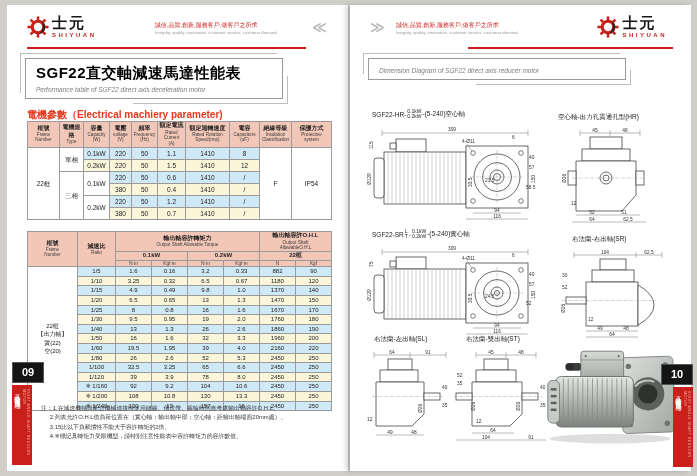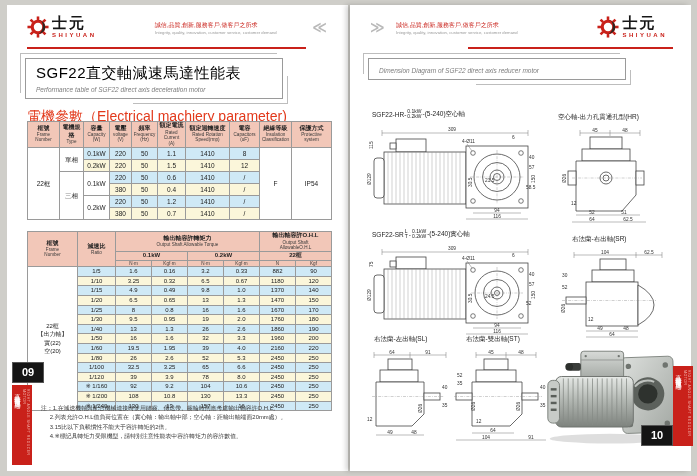--- a/index.html
+++ b/index.html
@@ -25,24 +25,24 @@
   .chev.c-right{right:0}
   .chev.c-left{left:0}
   .redline{position:absolute;top:42px;height:2px;background:#c9211a}
   .rl-left{left:20px;right:42px}
   .rl-right{left:118px;right:18px}
 
   
   .titlebox{position:absolute;top:53px;left:18px;width:236px;background:#fff;border:1px solid #9a9a9a;padding:5px 10px 5px;z-index:2}
   .titlebox::before{content:"";position:absolute;left:-6px;top:-6px;width:100%;height:100%;border-left:1px solid #bdbdbd;border-top:1px solid #bdbdbd}
   .titlebox::after{content:"";position:absolute;right:-6px;bottom:-6px;width:60%;height:70%;border-right:1px solid #bdbdbd;border-bottom:1px solid #bdbdbd}
-  .title-zh{font-size:15px;font-weight:normal;color:#000;letter-spacing:.5px;white-space:nowrap}
+  .title-zh{font-size:15px;font-weight:bold;color:#000;letter-spacing:.5px;white-space:nowrap}
   .title-en{font-size:6.5px;font-style:italic;color:#7d7d7d;margin-top:3px;white-space:nowrap}
 
-  .section-h{position:absolute;left:20px;font-size:14px;font-weight:normal;color:#e2391b;white-space:nowrap}
+  .section-h{position:absolute;left:20px;font-size:10px;font-weight:bold;color:#e2391b;white-space:nowrap}
 
   
   table{border-collapse:collapse;table-layout:fixed}
   .etable{position:absolute;top:116px;left:20px;width:304px}
   .ttable{position:absolute;top:226px;left:20px;width:304px}
   th,td{border:1px solid #9a9a9a;text-align:center;vertical-align:middle;padding:0;color:#222}
   th{background:#f2c7b8;font-weight:bold}
   .thzh{font-size:6px;font-weight:bold;line-height:1.25}
   .then{font-size:5px;font-weight:normal;color:#3a3a3a;white-space:pre-line;line-height:1.15;transform:scale(.92);transform-origin:center top}
   .etable tbody td{font-size:6.5px;height:11px;line-height:11px}
@@ -55,21 +55,21 @@
   .frame-cell{font-size:6.5px;white-space:pre-line;line-height:1.7;background:#fff}
   .wcell{background:#fff !important}
 
   .notes{position:absolute;top:399px;left:34px;right:14px;font-size:6px;color:#333;line-height:1.55}
   .note-line{white-space:nowrap;transform:scale(.98);transform-origin:left top}
   .indent{padding-left:9px}
 
   
   .side-tab{position:absolute;z-index:5}
   .st-left{left:12px;top:362px}
-  .st-right{right:4px;top:364px;display:flex;flex-direction:row;align-items:flex-end}
+  .st-right{right:4px;top:364px;display:flex;flex-direction:column;align-items:flex-end}
   .tab-num{background:#141414;color:#fff;font-weight:bold;font-size:11px;width:30px;height:19px;line-height:19px;text-align:center;border:1px solid #555}
   .tab-red{background:#c9211a;width:20px;height:80px;margin-top:2px;display:flex;justify-content:center;padding-top:4px;box-sizing:border-box}
   .tab-red .vtxt{writing-mode:vertical-rl;font-size:6px;color:#fff;letter-spacing:1px;line-height:1}
   .tab-red .vtxt-en{writing-mode:vertical-rl;font-size:3.5px;color:#f3b5ae;letter-spacing:.5px;margin-left:1px}
 
   
   .dcap{position:absolute;font-size:6.5px;color:#1c1c1c;white-space:nowrap;display:flex;align-items:center}
   .stack{display:inline-flex;flex-direction:column;font-size:5px;line-height:1.05;text-align:left;margin:0 1px}
   .dsvg{position:absolute}
   .part{fill:#fff;stroke:#444;stroke-width:.8}

